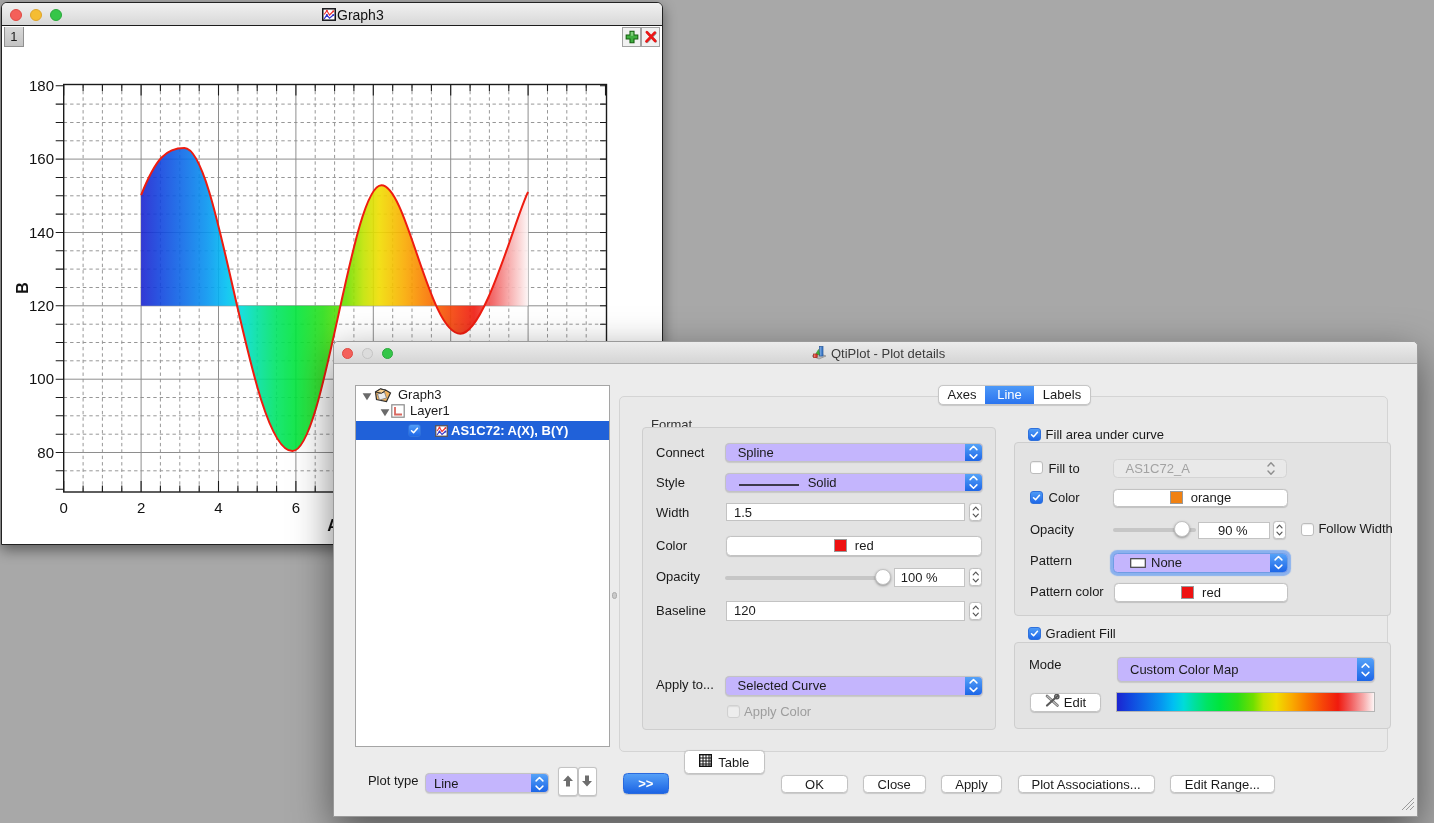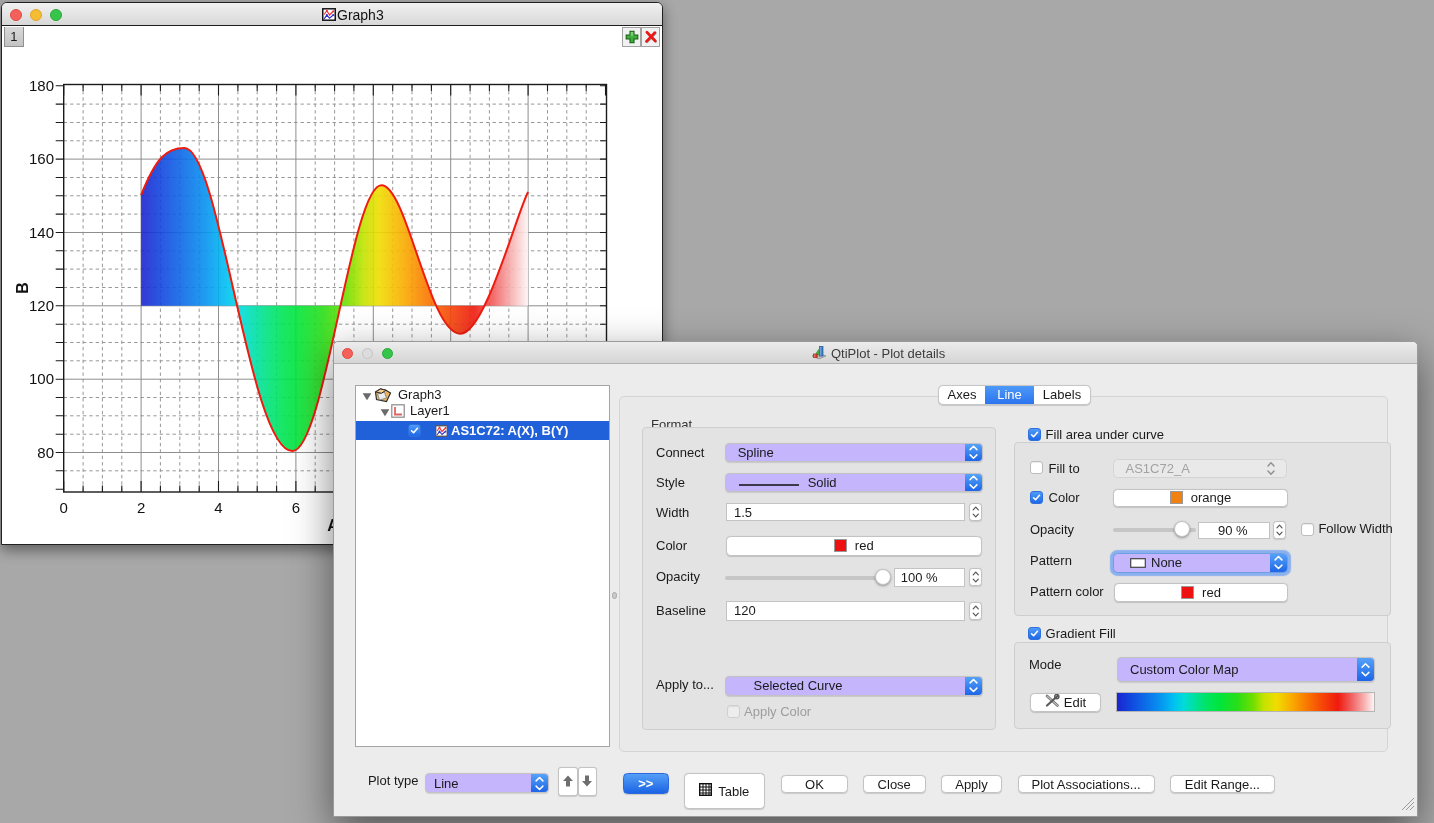--- a/index.html
+++ b/index.html
@@ -266,21 +266,21 @@
     </div>
 <div class="spinw" style="left:634.5px;top:260px">
       <div class="spin" style="width:13.5px;height:18px">
         <svg width="13.5" height="18" viewBox="0 0 13.5 18">
           <path d="M3.75,6.4 L6.75,3.2 L9.75,6.4 M3.75,11.6 L6.75,14.8 L9.75,11.6" stroke="#555" stroke-width="1.4" fill="none" stroke-linecap="round" stroke-linejoin="round"></path>
         </svg>
       </div>
     </div>
 <div class="lb" style="left:322px;top:334px">Apply to...</div>
 <div class="pop" style="left:390.5px;top:333.5px;width:258.5px;height:20px">
-      <span style="padding-left:28px">Selected Curve</span>
+      <span style="padding-left:12px">Selected Curve</span>
       <div class="bst" style="width:17px">
         <svg width="17" height="19" viewBox="0 0 17 19">
           <path d="M5.1,6.9 L8.5,3.5 L11.9,6.9 M5.1,12.1 L8.5,15.5 L11.9,12.1" stroke="#fff" stroke-width="1.5" fill="none" stroke-linecap="round" stroke-linejoin="round"></path>
         </svg>
       </div>
     </div>
 <div class="cb off dis" style="left:392.8px;top:362.5px"></div>
 <div class="lb dtx" style="left:410px;top:360.5px">Apply Color</div>
 <div class="cb on" style="left:694px;top:86px">
       <svg width="13" height="13" viewBox="0 0 13 13">
@@ -378,21 +378,21 @@
       </svg>
     </div>
 <div class="btn abtn" style="left:243.5px;top:424.5px;width:19.5px;height:29.5px">
       <svg width="12" height="14" viewBox="0 0 12 14">
         <path d="M6,12.5 L1,7 H4 V1.5 H8 V7 H11 Z" fill="#6e6e6e"></path>
       </svg>
     </div>
 <div class="btn bbtn" style="left:289px;top:431px;width:45.5px;height:20.5px">
       <b>&gt;&gt;</b>
     </div>
-<div class="btn" style="left:349.5px;top:431px;width:81.5px;height:36px"><span style="display:inline-block;vertical-align:-2.5px;margin-right:6px"><svg width="13" height="13" viewBox="0 0 13 13">
+<div class="btn" style="left:349.5px;top:408px;width:81.5px;height:24px"><span style="display:inline-block;vertical-align:-2.5px;margin-right:6px"><svg width="13" height="13" viewBox="0 0 13 13">
           <rect x="0.7" y="0.7" width="11.6" height="11.6" fill="#fff" stroke="#111" stroke-width="1.4"></rect>
           <path d="M0.7,4 H12.3 M0.7,7 H12.3 M0.7,10 H12.3 M4,0.7 V12.3 M7,0.7 V12.3 M10,0.7 V12.3" stroke="#111" stroke-width="1"></path>
         </svg></span>Table</div>
 <div class="btn" style="left:447px;top:432.8px;width:67px;height:18.5px">OK</div>
 <div class="btn" style="left:528.7px;top:432.8px;width:63.1px;height:18.5px">Close</div>
 <div class="btn" style="left:606.7px;top:432.8px;width:61.6px;height:18.5px">Apply</div>
 <div class="btn" style="left:683.6px;top:432.8px;width:137px;height:18.5px">Plot Associations...</div>
 <div class="btn" style="left:835.8px;top:432.8px;width:105.2px;height:18.5px">Edit Range...</div>
 <div style="position:absolute;right:2px;bottom:2px"><svg width="13" height="13" viewBox="0 0 13 13">
         <path d="M12,4 L4,12 M12,8 L8,12 M12,0 L0,12" stroke="#9a9a9a" stroke-width="1"></path>

